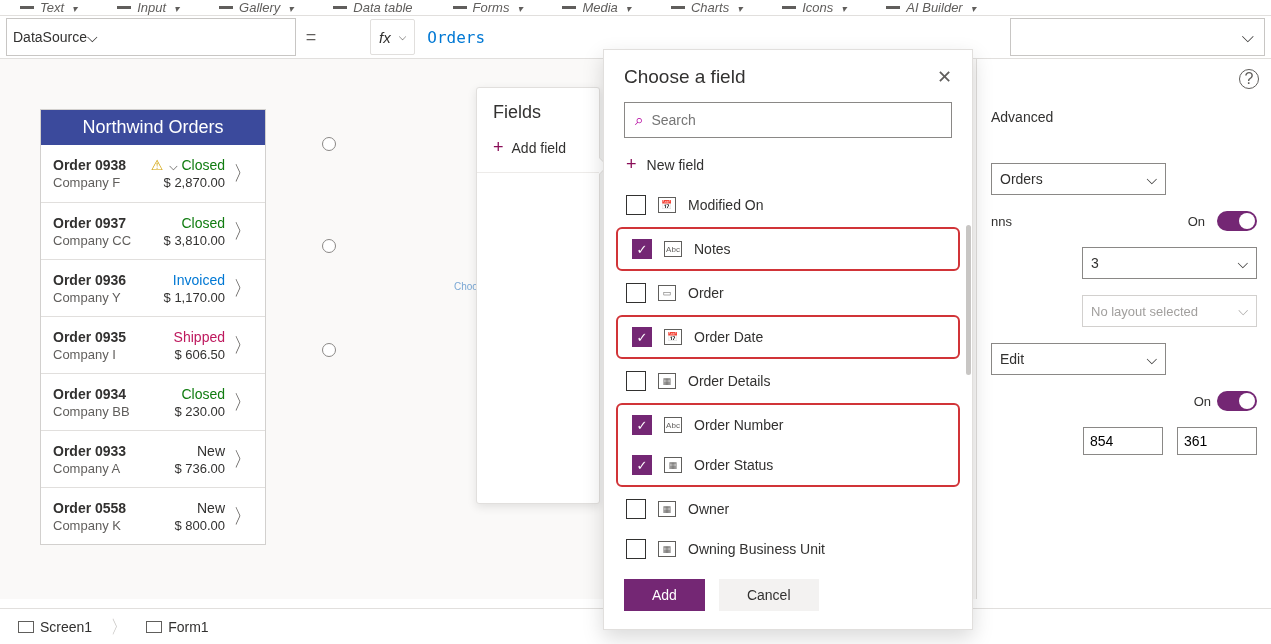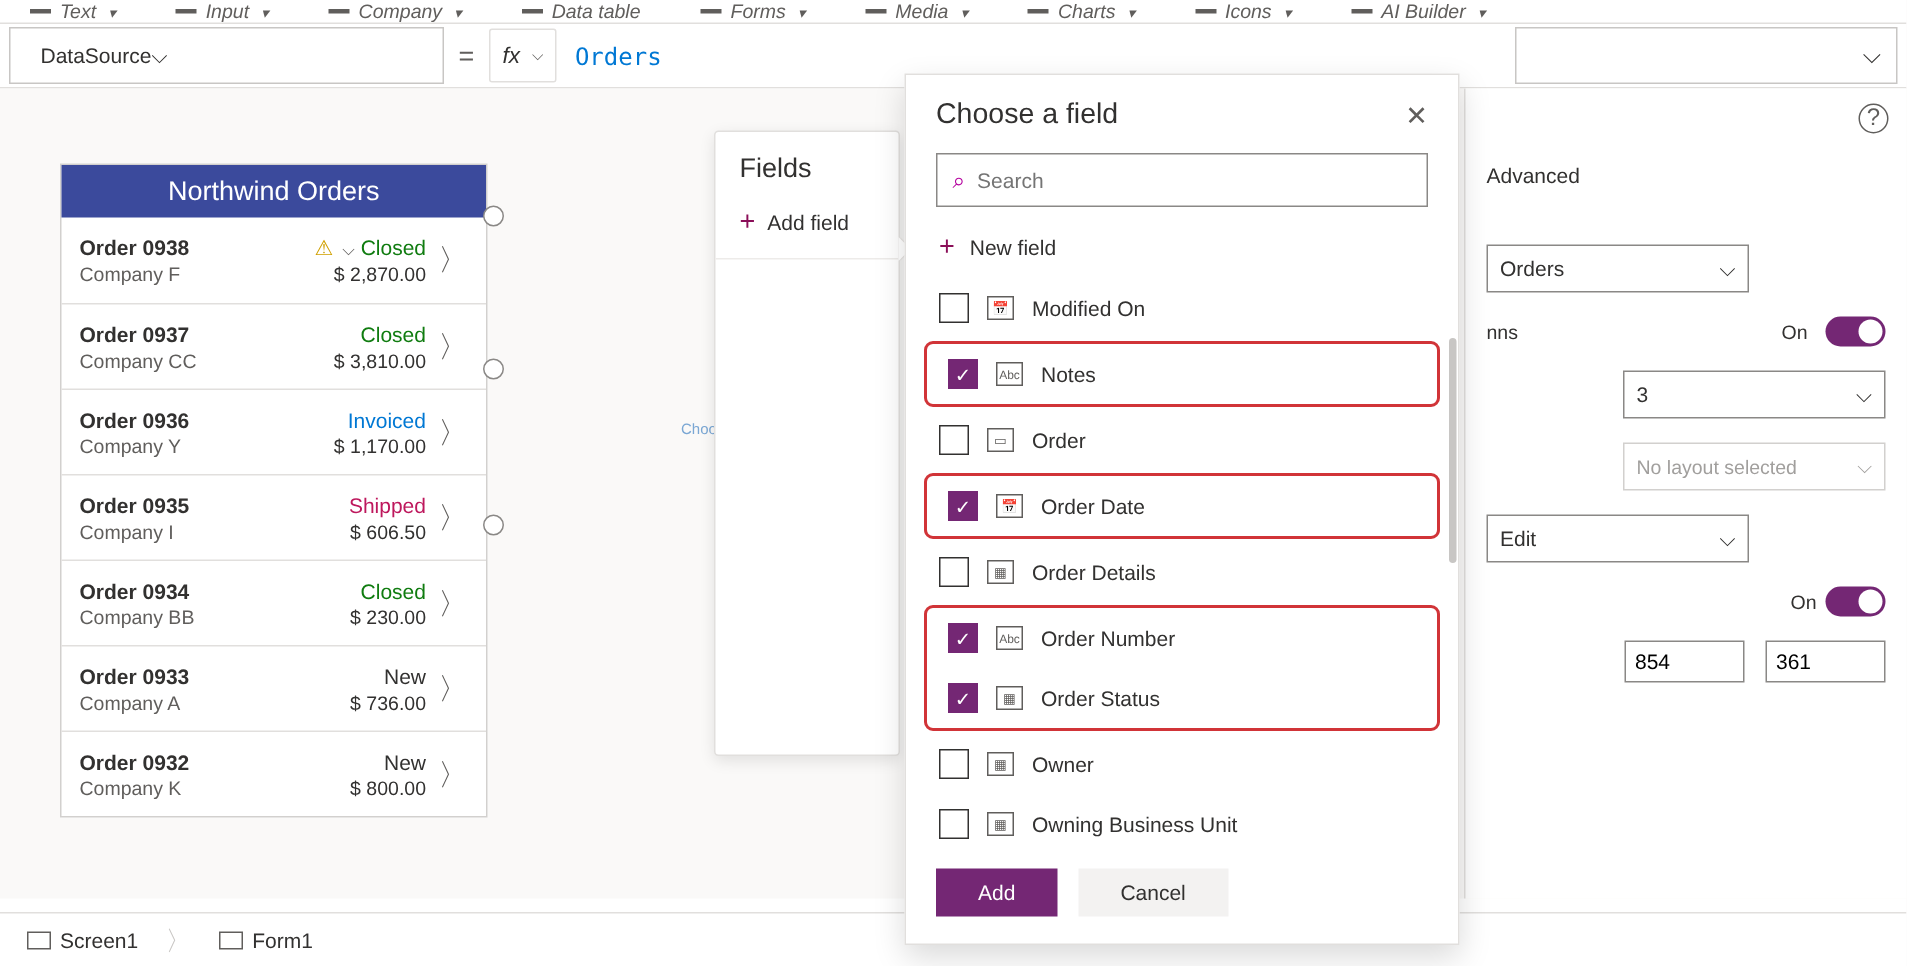--- a/index.html
+++ b/index.html
@@ -6,31 +6,31 @@
   body { background: #fff; color: #323130; width: 1271px; height: 644px; overflow: hidden; position: relative; }
 
   
   .ribbon { height: 15px; display:flex; gap:40px; padding-left:20px; font-size:13px; color:#605e5c; align-items:flex-start; overflow:hidden;font-style:italic; }
   .ribbon-item { display:flex; gap:6px; align-items:center; }
   .ribbon-icon { width:14px; height:3px; background:#605e5c; }
   .ribbon-chev::after { content:"▾"; color:#605e5c; font-size:10px; margin-left:2px; }
 
   
   .formula-row { display:flex; align-items:center; height:44px; border-top:1px solid #e1dfdd; border-bottom:1px solid #e1dfdd; }
-  .prop-dd { width:290px; height:38px; margin:3px 0 3px 6px; border:1px solid #c8c6c4; display:flex; align-items:center; padding:0 20px; font-size:14px; }
+  .prop-dd { width:290px; height:38px; margin:3px 0 3px 6px; border:1px solid #c8c6c4; display:flex; align-items:center; padding:0 6px; font-size:14px; }
   .eq { width:30px; text-align:center; font-size:18px; color:#605e5c; }
-  .fx-box { display:flex; align-items:center; border:1px solid #e1dfdd; border-radius:2px; height:36px; padding:0 8px; gap:8px; }
+  .fx-box { display:flex; align-items:center; border:1px solid #e1dfdd; border-radius:2px; height:36px; padding:0 8px; gap:8px;margin-left:44px; }
   .fx-label { font-style:italic; color:#323130; font-size:15px; }
   .fx-chev { font-size:10px; color:#605e5c; }
   .formula-input { flex:1; padding:0 12px; font-family: Consolas, monospace; font-size:16px; color:#0078d4; }
   .formula-right-dd { width:255px; height:38px; border:1px solid #c8c6c4; display:flex; align-items:center; justify-content:flex-end; padding:0 10px; margin-right:6px; }
 
   
   .main { position:relative; height:540px; background:#faf9f8; }
-  .canvas { position:absolute; left:40px; top:50px; width:285px; background:#fff; border:1px solid #d2d0ce; }
+  .canvas { position:absolute; left:40px; top:50px; width:226px; background:#fff; border:1px solid #d2d0ce; }
   .canvas-header { background:#3b4a9c; color:#fff; text-align:center; font-size:18px; padding:7px 0; }
   .gallery-row { display:flex; align-items:center; height:57px; border-top:1px solid #e1dfdd; padding:0 12px; position:relative; }
   .gallery-row:first-of-type { border-top:none; }
   .grow { flex:1; }
   .order-num { font-weight:700; font-size:14px; }
   .company { font-size:13px; color:#605e5c; margin-top:2px; }
   .status { font-size:14px; text-align:right; }
   .st-closed { color:#107c10; }
   .st-invoiced { color:#0078d4; }
   .st-shipped { color:#be185d; }
@@ -108,21 +108,21 @@
       <span>Text</span>
       <span class="ribbon-chev"></span>
     </div>
   <div class="ribbon-item">
       <span class="ribbon-icon"></span>
       <span>Input</span>
       <span class="ribbon-chev"></span>
     </div>
   <div class="ribbon-item">
       <span class="ribbon-icon"></span>
-      <span>Company</span>
+      <span>Gallery</span>
       <span class="ribbon-chev"></span>
     </div>
   <div class="ribbon-item">
       <span class="ribbon-icon"></span>
       <span>Data table</span>
     </div>
   <div class="ribbon-item">
       <span class="ribbon-icon"></span>
       <span>Forms</span>
       <span class="ribbon-chev"></span>
@@ -231,21 +231,21 @@
             <div class="company">Company A</div>
           </div>
           <div class="right-col">
             <div class="status st-new">New</div>
             <div class="amount">$ 736.00</div>
           </div>
           <div class="row-chev">〉</div>
         </div>
         <div class="gallery-row">
           <div class="grow">
-            <div class="order-num">Order 0932</div>
+            <div class="order-num">Order 0558</div>
             <div class="company">Company K</div>
           </div>
           <div class="right-col">
             <div class="status st-new">New</div>
             <div class="amount">$ 800.00</div>
           </div>
           <div class="row-chev">〉</div>
         </div>
       </div>
   </div>

